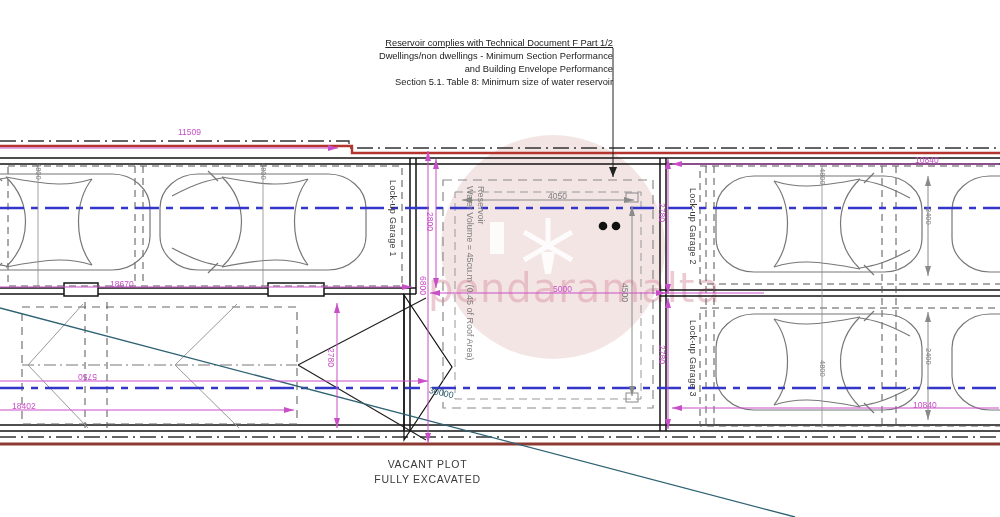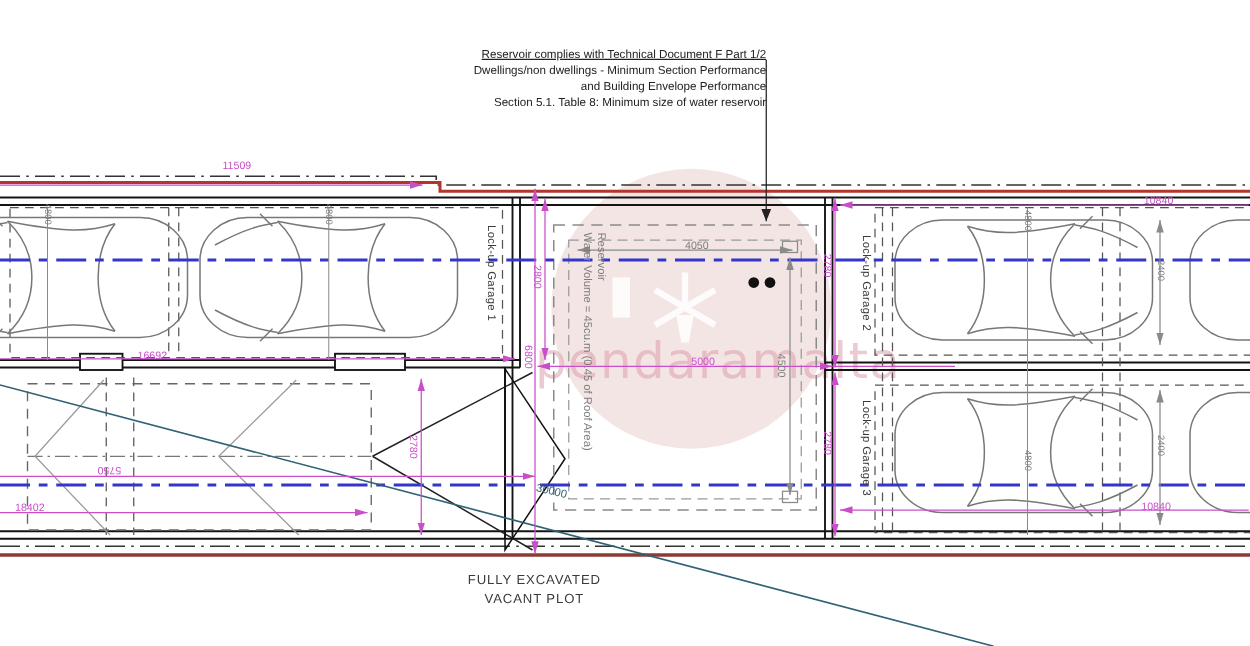--- a/index.html
+++ b/index.html
@@ -168,21 +168,21 @@
   <div class="lbl garage-label rot90" style="left:397px;top:180px;">Lock-up Garage 1</div>
   <div class="lbl garage-label rot90" style="left:697px;top:188px;">Lock-up Garage 2</div>
   <div class="lbl garage-label rot90" style="left:697px;top:320px;">Lock-up Garage 3</div>
 
   <div class="lbl reservoir-label rot90" style="left:486px;top:186px;">
     <div>Reservoir</div>
     <div>Water Volume = 45cu.m (0.45 of Roof Area)</div>
   </div>
 
   <div class="lbl" style="left:178px;top:128px;">11509</div>
-  <div class="lbl" style="left:110px;top:280px;">16692</div>
+  <div class="lbl" style="left:110px;top:280px;">18670</div>
   <div class="lbl rot180" style="left:78px;top:372px;">5750</div>
   <div class="lbl" style="left:12px;top:402px;">18402</div>
   <div class="lbl rot90" style="left:335px;top:348px;">2780</div>
   <div class="lbl rot90" style="left:434px;top:212px;">2800</div>
   <div class="lbl rot90" style="left:427px;top:276px;">6800</div>
   <div class="lbl" style="left:553px;top:285px;">5000</div>
   <div class="lbl rot90" style="left:666px;top:203px;">2780</div>
   <div class="lbl rot90" style="left:666px;top:345px;">2780</div>
   <div class="lbl" style="left:915px;top:156px;">10840</div>
   <div class="lbl" style="left:913px;top:401px;">10840</div>
@@ -192,17 +192,17 @@
   <div class="lbl gray rot90" style="left:42px;top:163px;font-size:7.5px;">4800</div>
   <div class="lbl gray rot90" style="left:267px;top:163px;font-size:7.5px;">4800</div>
   <div class="lbl gray rot90" style="left:826px;top:168px;font-size:7.5px;">4800</div>
   <div class="lbl gray rot90" style="left:826px;top:360px;font-size:7.5px;">4800</div>
   <div class="lbl gray rot90" style="left:932px;top:208px;font-size:7.5px;">2400</div>
   <div class="lbl gray rot90" style="left:932px;top:348px;font-size:7.5px;">2400</div>
 
   <div class="lbl teal rot-ang" style="left:430px;top:386px;font-size:9px;">30000</div>
 
   <div id="vacant">
+    <div>VACANT PLOT</div>
     <div>FULLY EXCAVATED</div>
-    <div>VACANT PLOT</div>
   </div>
 
 </div>
 
 </body></html>

